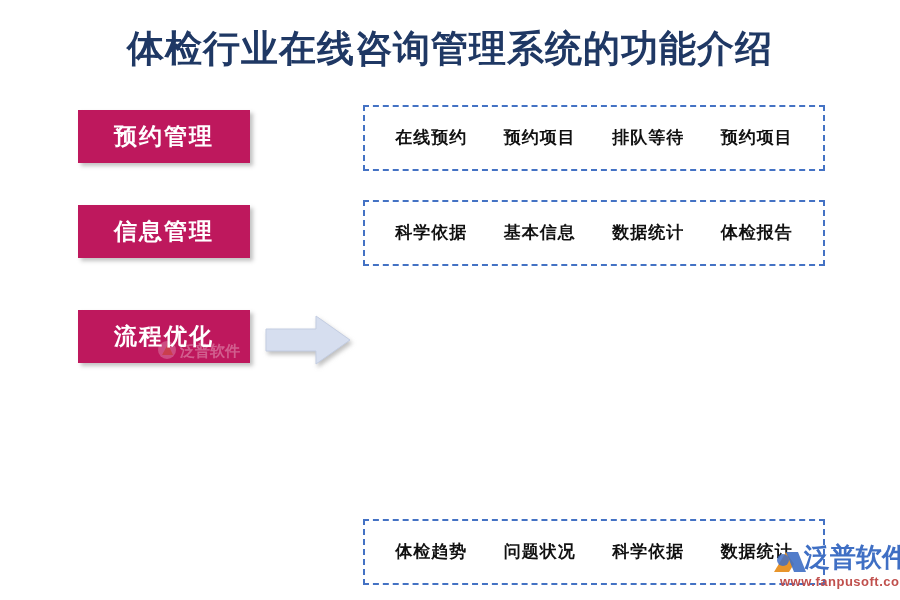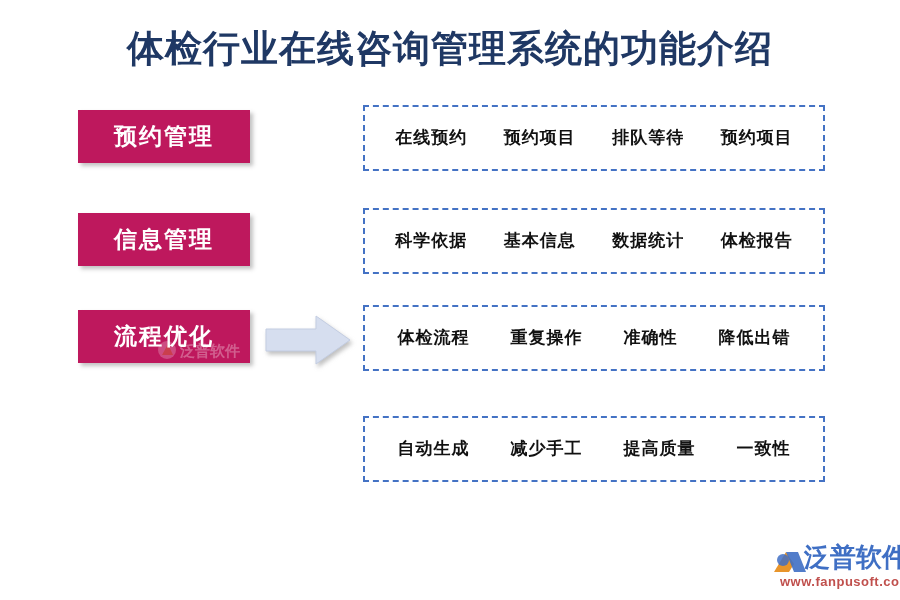--- a/index.html
+++ b/index.html
@@ -165,21 +165,21 @@
         <div class="label-box">
           <span class="label-text">预约管理</span>
         </div>
         <div class="dashed-box">
           <div class="item">在线预约</div>
           <div class="item">预约项目</div>
           <div class="item">排队等待</div>
           <div class="item">预约项目</div>
         </div>
       </div>
-      <div class="row" style="top: 208px;">
+      <div class="row" style="top: 200px;">
         <div class="label-box">
           <span class="label-text">信息管理</span>
         </div>
         <div class="dashed-box">
           <div class="item">科学依据</div>
           <div class="item">基本信息</div>
           <div class="item">数据统计</div>
           <div class="item">体检报告</div>
         </div>
       </div>
@@ -188,36 +188,30 @@
           <span class="label-text">流程优化</span>
           <svg class="box-watermark" viewBox="0 0 92 22">
             <circle cx="11" cy="11" r="9" fill="#ffffff" opacity="0.75"></circle>
             <path d="M6 16 L12 5 L17 16 Z" fill="#E8952B"></path>
             <text x="24" y="17" font-size="15" font-weight="bold" fill="#ffffff" font-family="Liberation Sans, sans-serif">泛普软件</text>
           </svg>
         </div>
         <svg class="arrow" viewBox="0 0 92 54">
           <polygon points="4,16 54,16 54,3 88,27 54,51 54,38 4,38" fill="#D6DEEF" stroke="#C3CDE2" stroke-width="1"></polygon>
         </svg>
+      </div>
+      <div class="row" style="top: 416px;">
+      </div>
+      <div class="row" style="top: 519px;">
         <div class="dashed-box">
-          <div class="item">体检流程</div>
-          <div class="item">重复操作</div>
-          <div class="item">准确性</div>
-          <div class="item">降低出错</div>
-        </div>
-      </div>
-      <div class="row" style="top: 416px;">
-        <div class="dashed-box">
-          <div class="item">自动生成</div>
-          <div class="item">减少手工</div>
-          <div class="item">提高质量</div>
-          <div class="item">一致性</div>
-        </div>
-      </div>
-      <div class="row" style="top: 519px;">
+          <div class="item">体检趋势</div>
+          <div class="item">问题状况</div>
+          <div class="item">科学依据</div>
+          <div class="item">数据统计</div>
+        </div>
       </div>
     </div>
 
   <div class="watermark">
     <svg class="wm-logo" viewBox="0 0 38 32">
       <path d="M2 26 L14 6 L22 18 L17 26 Z" fill="#E8952B"></path>
       <path d="M14 6 L26 6 L34 26 L22 26 Z" fill="#3F6FC4" opacity="0.9"></path>
       <circle cx="11" cy="14" r="6" fill="#3F6FC4" opacity="0.85"></circle>
     </svg>
     <div class="wm-brand">泛普软件</div>

